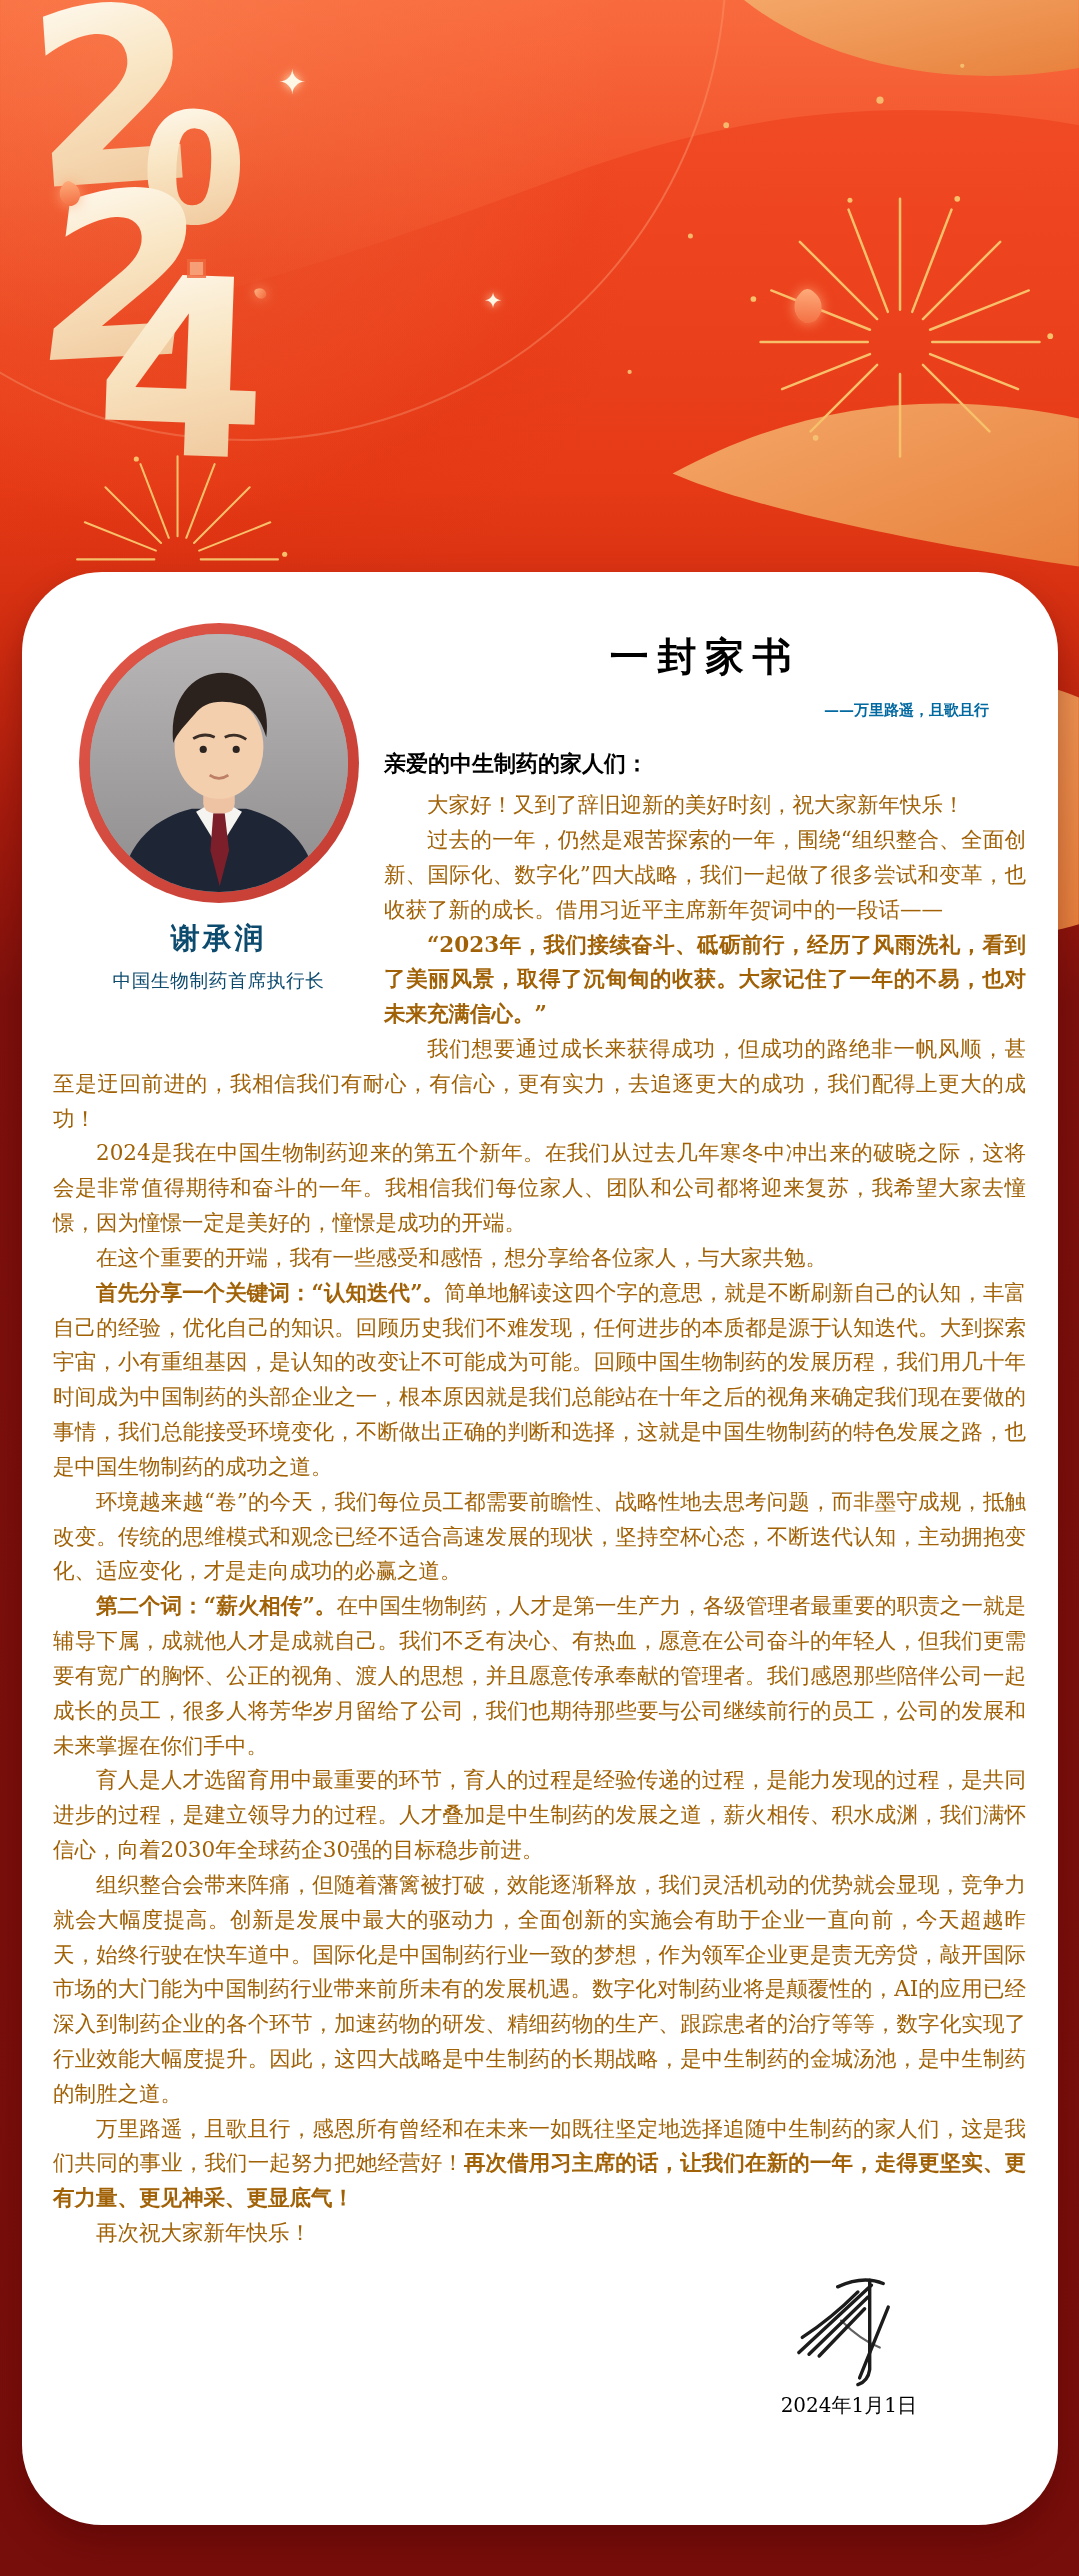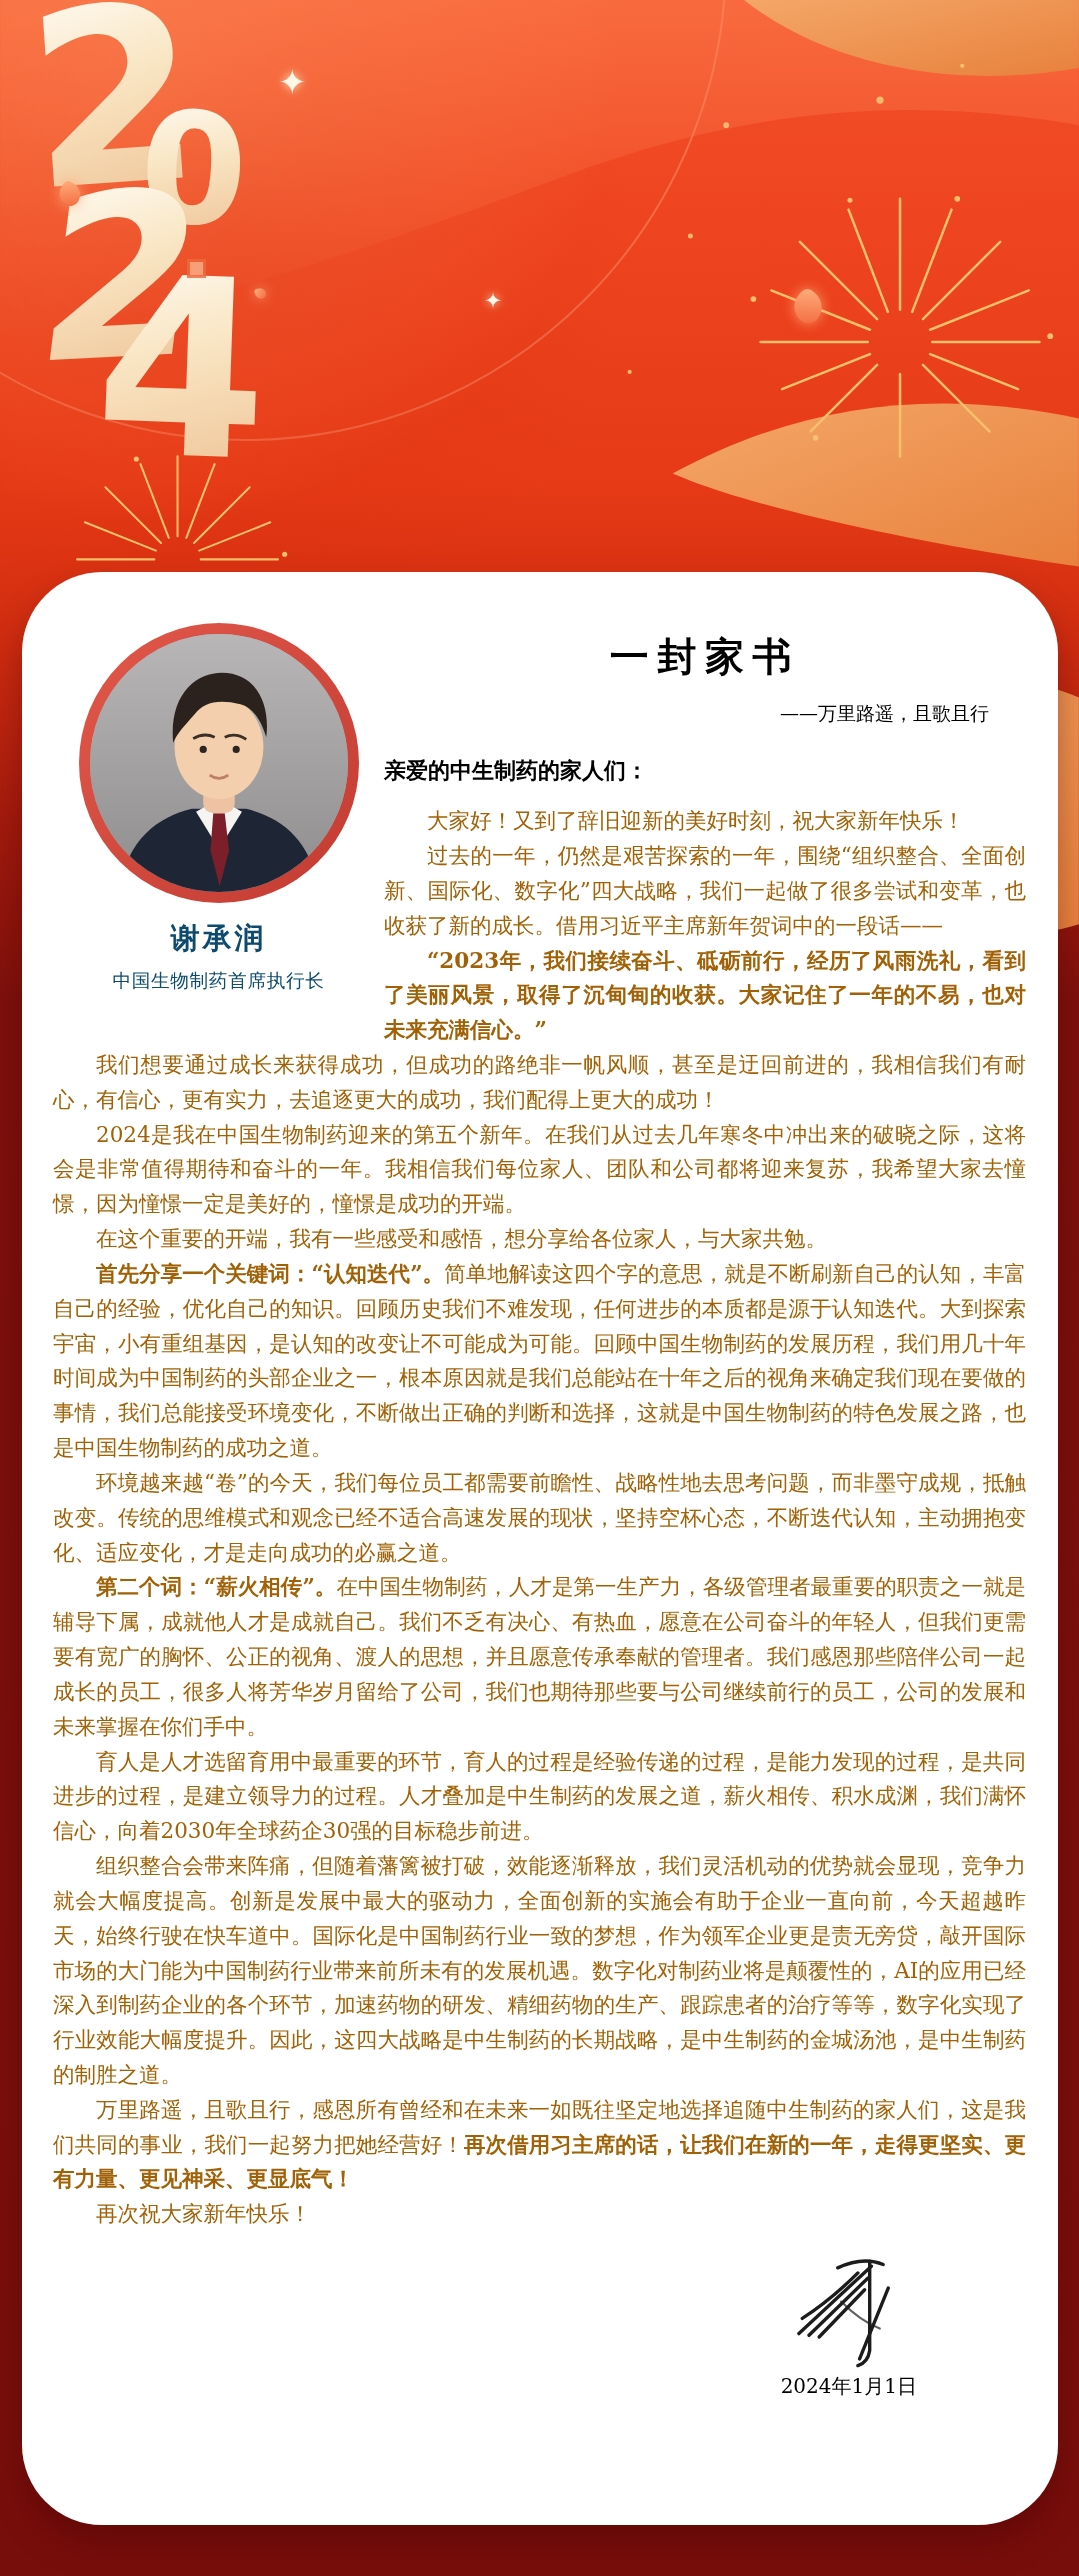--- a/index.html
+++ b/index.html
@@ -42,23 +42,23 @@
         box-shadow:0 18.6px 33px rgba(70,0,0,.38);overflow:hidden;}
   .photo-float{float:left;width:331px;height:409px;text-align:center;padding-top:11.4px;}
   .photo-ring{width:280px;height:280px;margin:0 auto;border-radius:50%;
         background:linear-gradient(135deg,#e2594b,#c23a31);
         display:flex;align-items:center;justify-content:center;}
   .photo{width:258px;height:258px;border-radius:50%;overflow:hidden;background:#a7a4a6;}
   .person-name{font-size:29px;font-weight:bold;color:#0c4a6e;margin-top:15.7px;letter-spacing:2.9px;}
   .person-title{font-size:18.6px;color:#0c4a6e;margin-top:8.6px;letter-spacing:0.7px;}
   .letter-title{text-align:center;font-size:39px;font-weight:bold;color:#000;
         letter-spacing:8.6px;margin:18px 0 17px;}
-  .letter-subtitle{text-align:right;font-size:19px;font-weight:normal;color:#000000;
+  .letter-subtitle{text-align:right;font-size:15px;font-weight:bold;color:#0369a1;
         padding-right:37px;margin-bottom:26px;}
-  .salutation{font-size:22px;font-weight:bold;color:#000;line-height:1.6;margin-bottom:16px;}
+  .salutation{font-size:22px;font-weight:bold;color:#000;line-height:1.6;margin-bottom:7px;}
   .body p{font-size:21.5px;color:#a16207;line-height:1.62;text-align:justify;margin:0;text-indent:2em;}
   .body p.quote{font-weight:bold;}
   .body b{font-weight:bold;}
   .sig-row{text-align:right;padding-right:106px;margin-top:18.6px;}
   .sig-row svg{display:inline-block;}
   .date-row{text-align:right;padding-right:109px;font-size:20px;color:#000;margin-top:1.4px;}
 </style>
 </head>
 <body>
 

